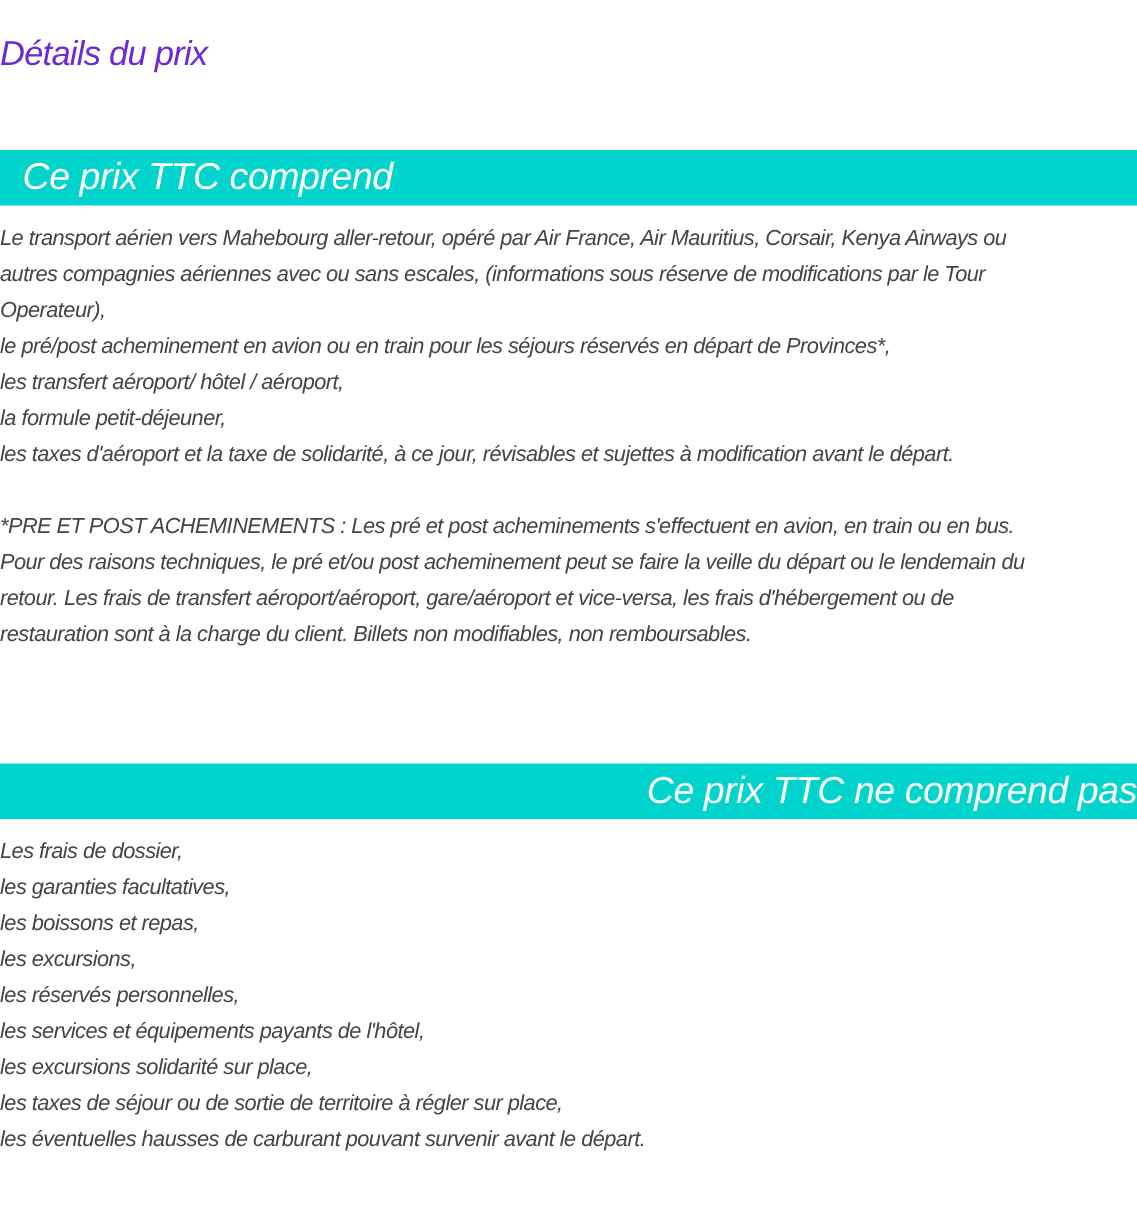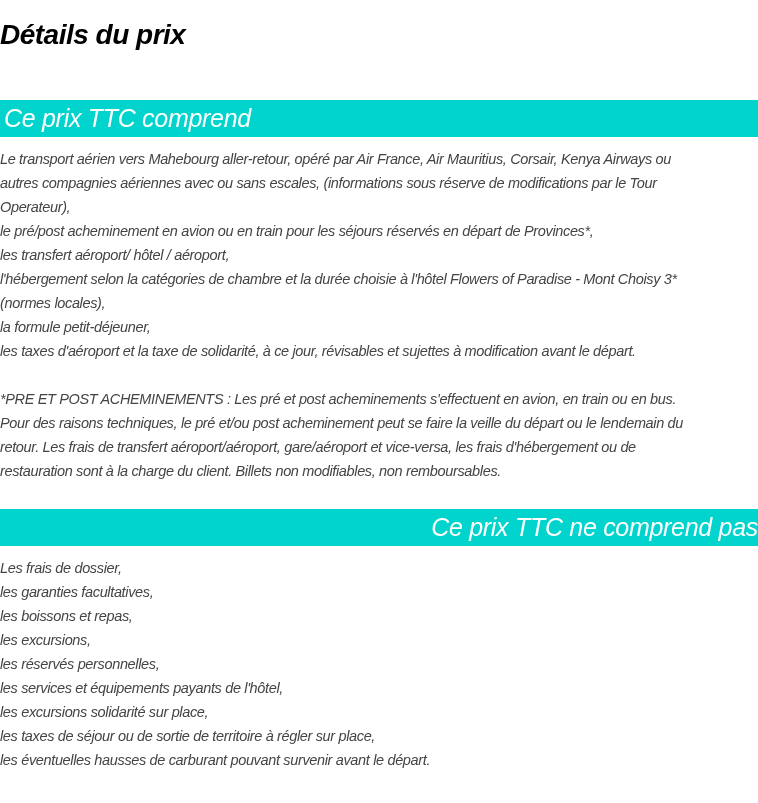--- a/index.html
+++ b/index.html
@@ -12,35 +12,35 @@
       height: 803px;
       overflow: hidden;
       position: relative;
       font-family: "Liberation Sans", "DejaVu Sans", sans-serif;
     }
     .page-title {
       position: absolute;
       left: 0;
       top: 20px;
       margin: 0;
-      font-size: 28px;
-      font-weight: bold;
+      font-size: 23px;
+      font-weight: normal;
       font-style: italic;
-      color: #000000;
+      color: #6d28d9;
       letter-spacing: -0.5px;
       line-height: 30px;
     }
     .section-banner {
       position: absolute;
       left: 0;
       width: 758px;
       height: 37px;
       background: #00d4cc;
       box-sizing: border-box;
-      padding-left: 4px;
+      padding-left: 15px;
     }
     .section-banner h2 {
       margin: 0;
       font-size: 25px;
       font-weight: normal;
       font-style: italic;
       color: #ffffff;
       line-height: 37px;
       letter-spacing: -0.3px;
     }
@@ -71,21 +71,20 @@
 <h1 class="page-title">Détails du prix</h1>
 
 <div class="section-banner" id="banner-1">
   <h2>Ce prix TTC comprend</h2>
 </div>
 
 <div class="section-body" id="body-1">
   <p>Le transport aérien vers Mahebourg aller-retour, opéré par Air France, Air Mauritius, Corsair, Kenya Airways ou autres compagnies aériennes avec ou sans escales, (informations sous réserve de modifications par le Tour Operateur),</p>
   <p>le pré/post acheminement en avion ou en train pour les séjours réservés en départ de Provinces*,</p>
   <p>les transfert aéroport/ hôtel / aéroport,</p>
-  <p>l'hébergement selon la catégories de chambre et la durée choisie à l'hôtel Flowers of Paradise - Mont Choisy 3* (normes locales),</p>
   <p>la formule petit-déjeuner,</p>
   <p>les taxes d'aéroport et la taxe de solidarité, à ce jour, révisables et sujettes à modification avant le départ.</p>
   <div class="gap"></div>
   <p>*PRE ET POST ACHEMINEMENTS : Les pré et post acheminements s'effectuent en avion, en train ou en bus. Pour des raisons techniques, le pré et/ou post acheminement peut se faire la veille du départ ou le lendemain du retour. Les frais de transfert aéroport/aéroport, gare/aéroport et vice-versa, les frais d'hébergement ou de restauration sont à la charge du client. Billets non modifiables, non remboursables.</p>
 </div>
 
 <div class="section-banner" id="banner-2">
   <h2>Ce prix TTC ne comprend pas</h2>
 </div>
 

